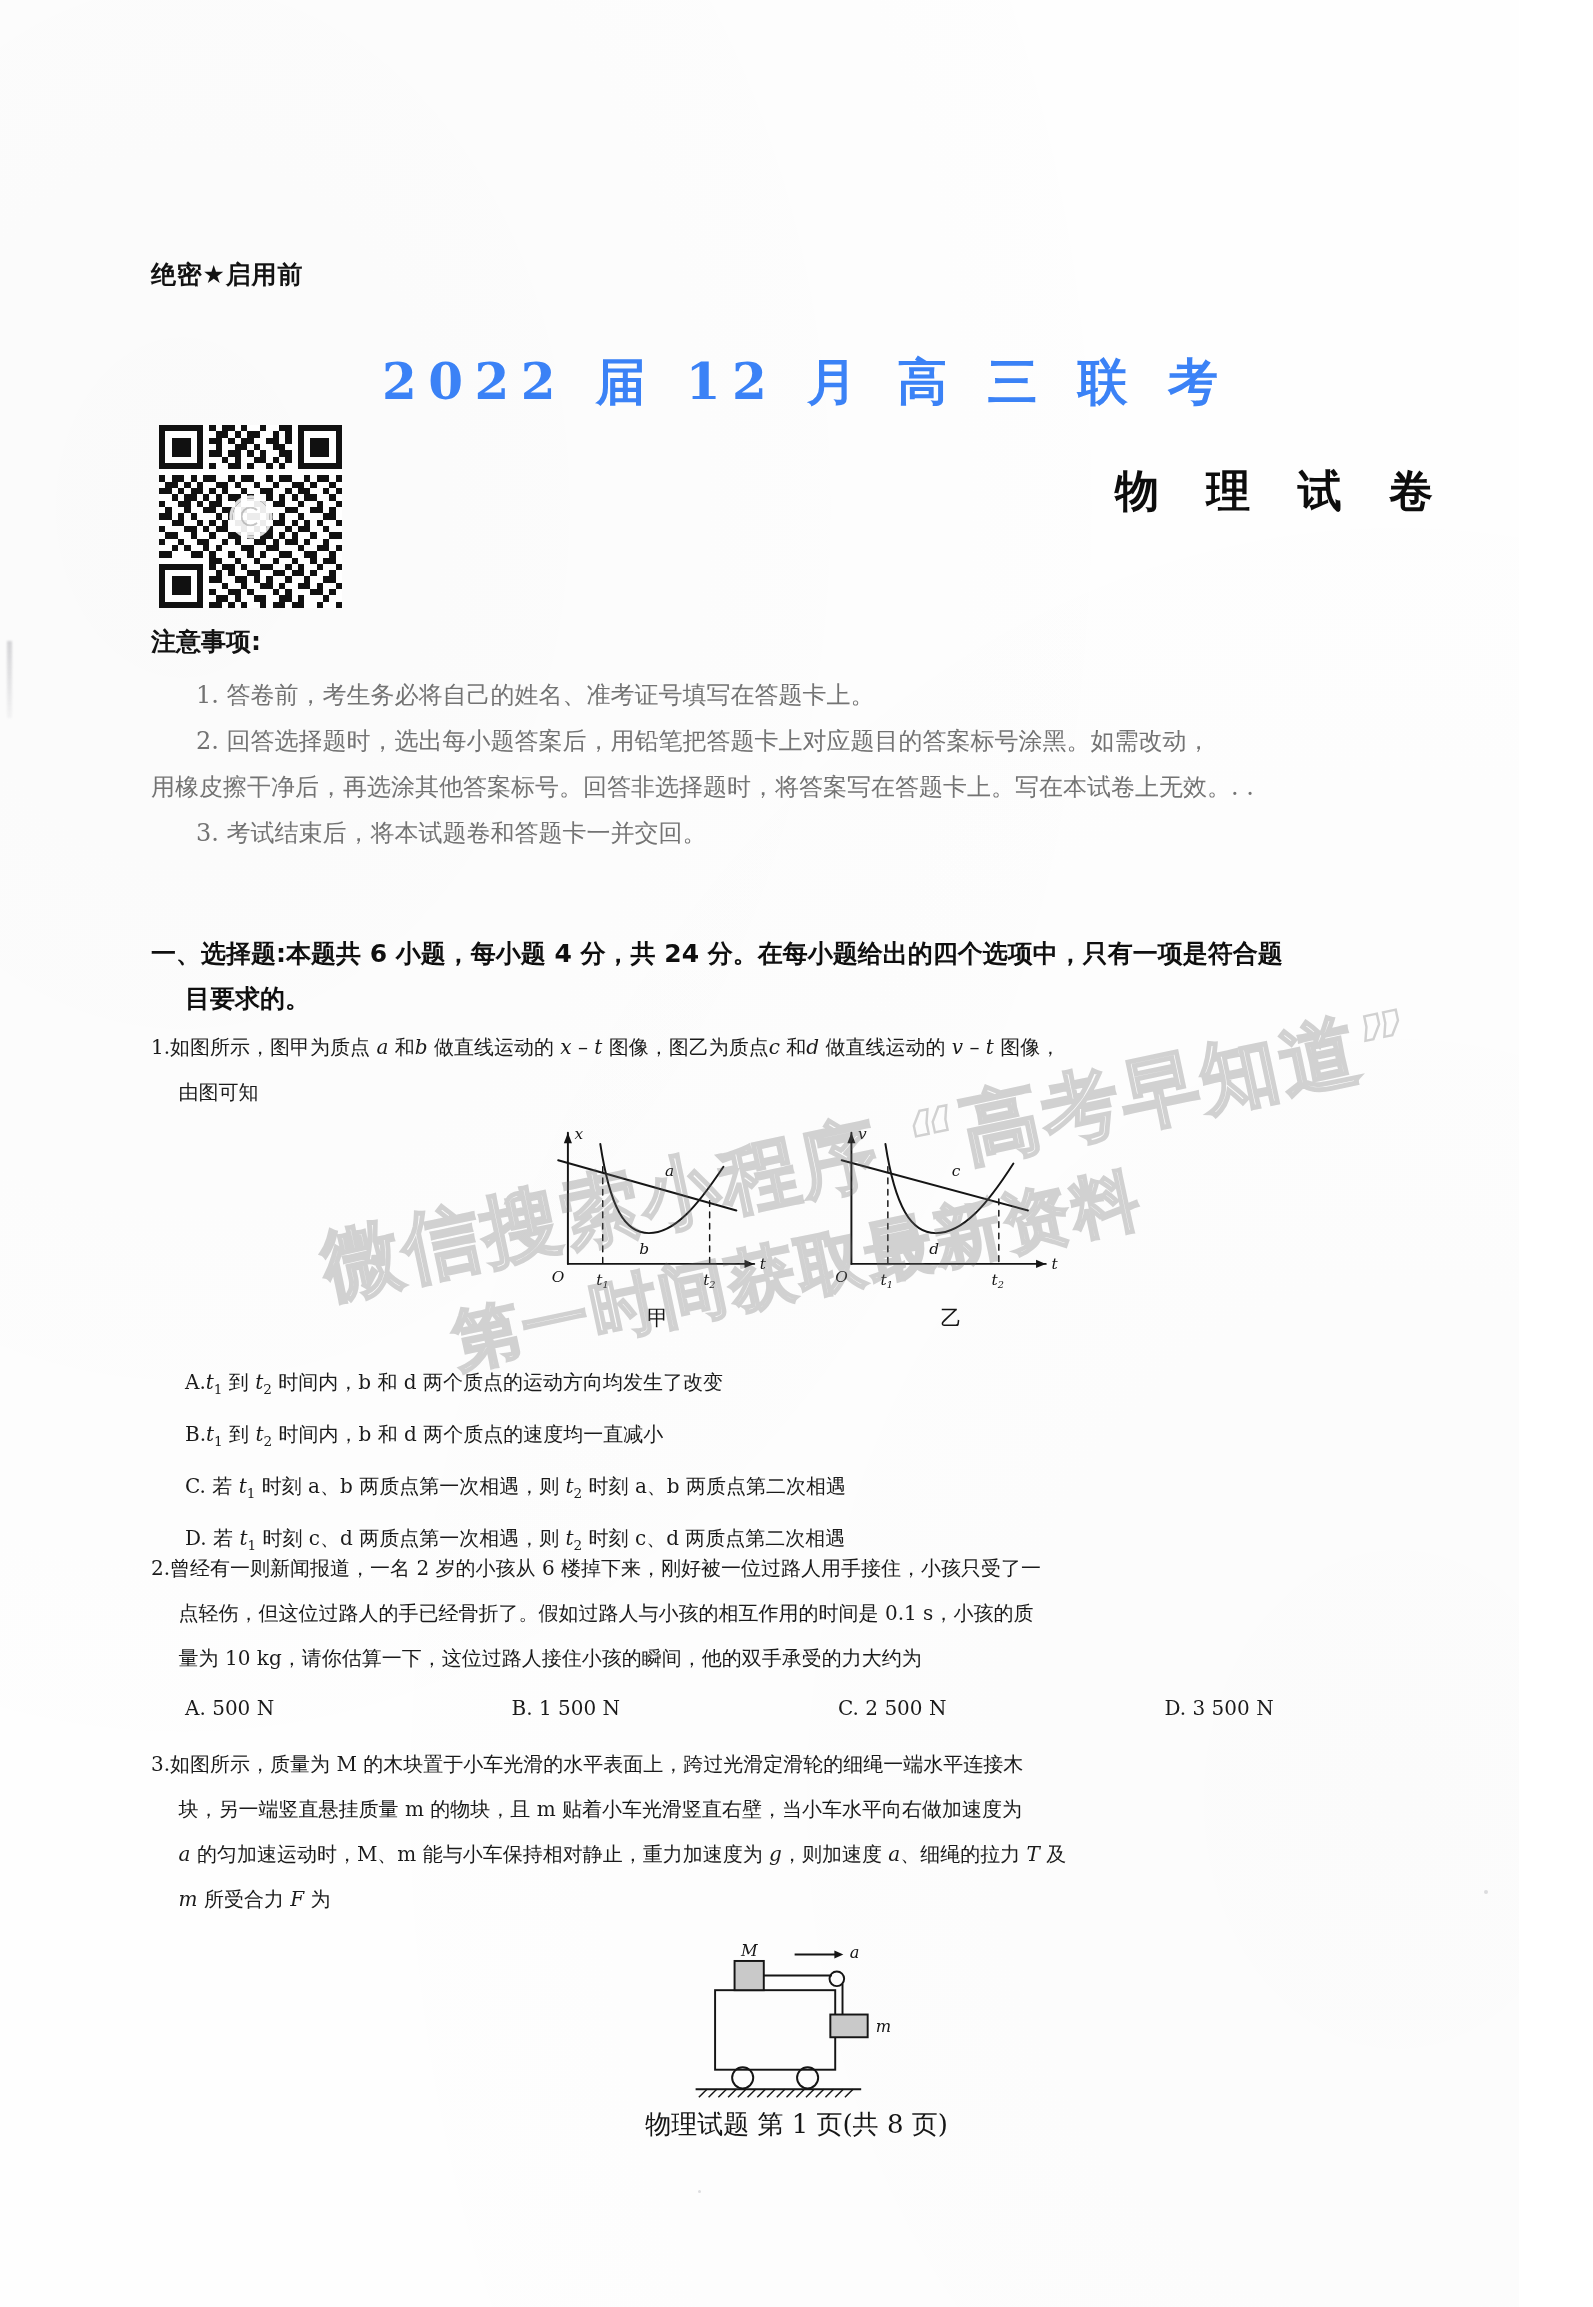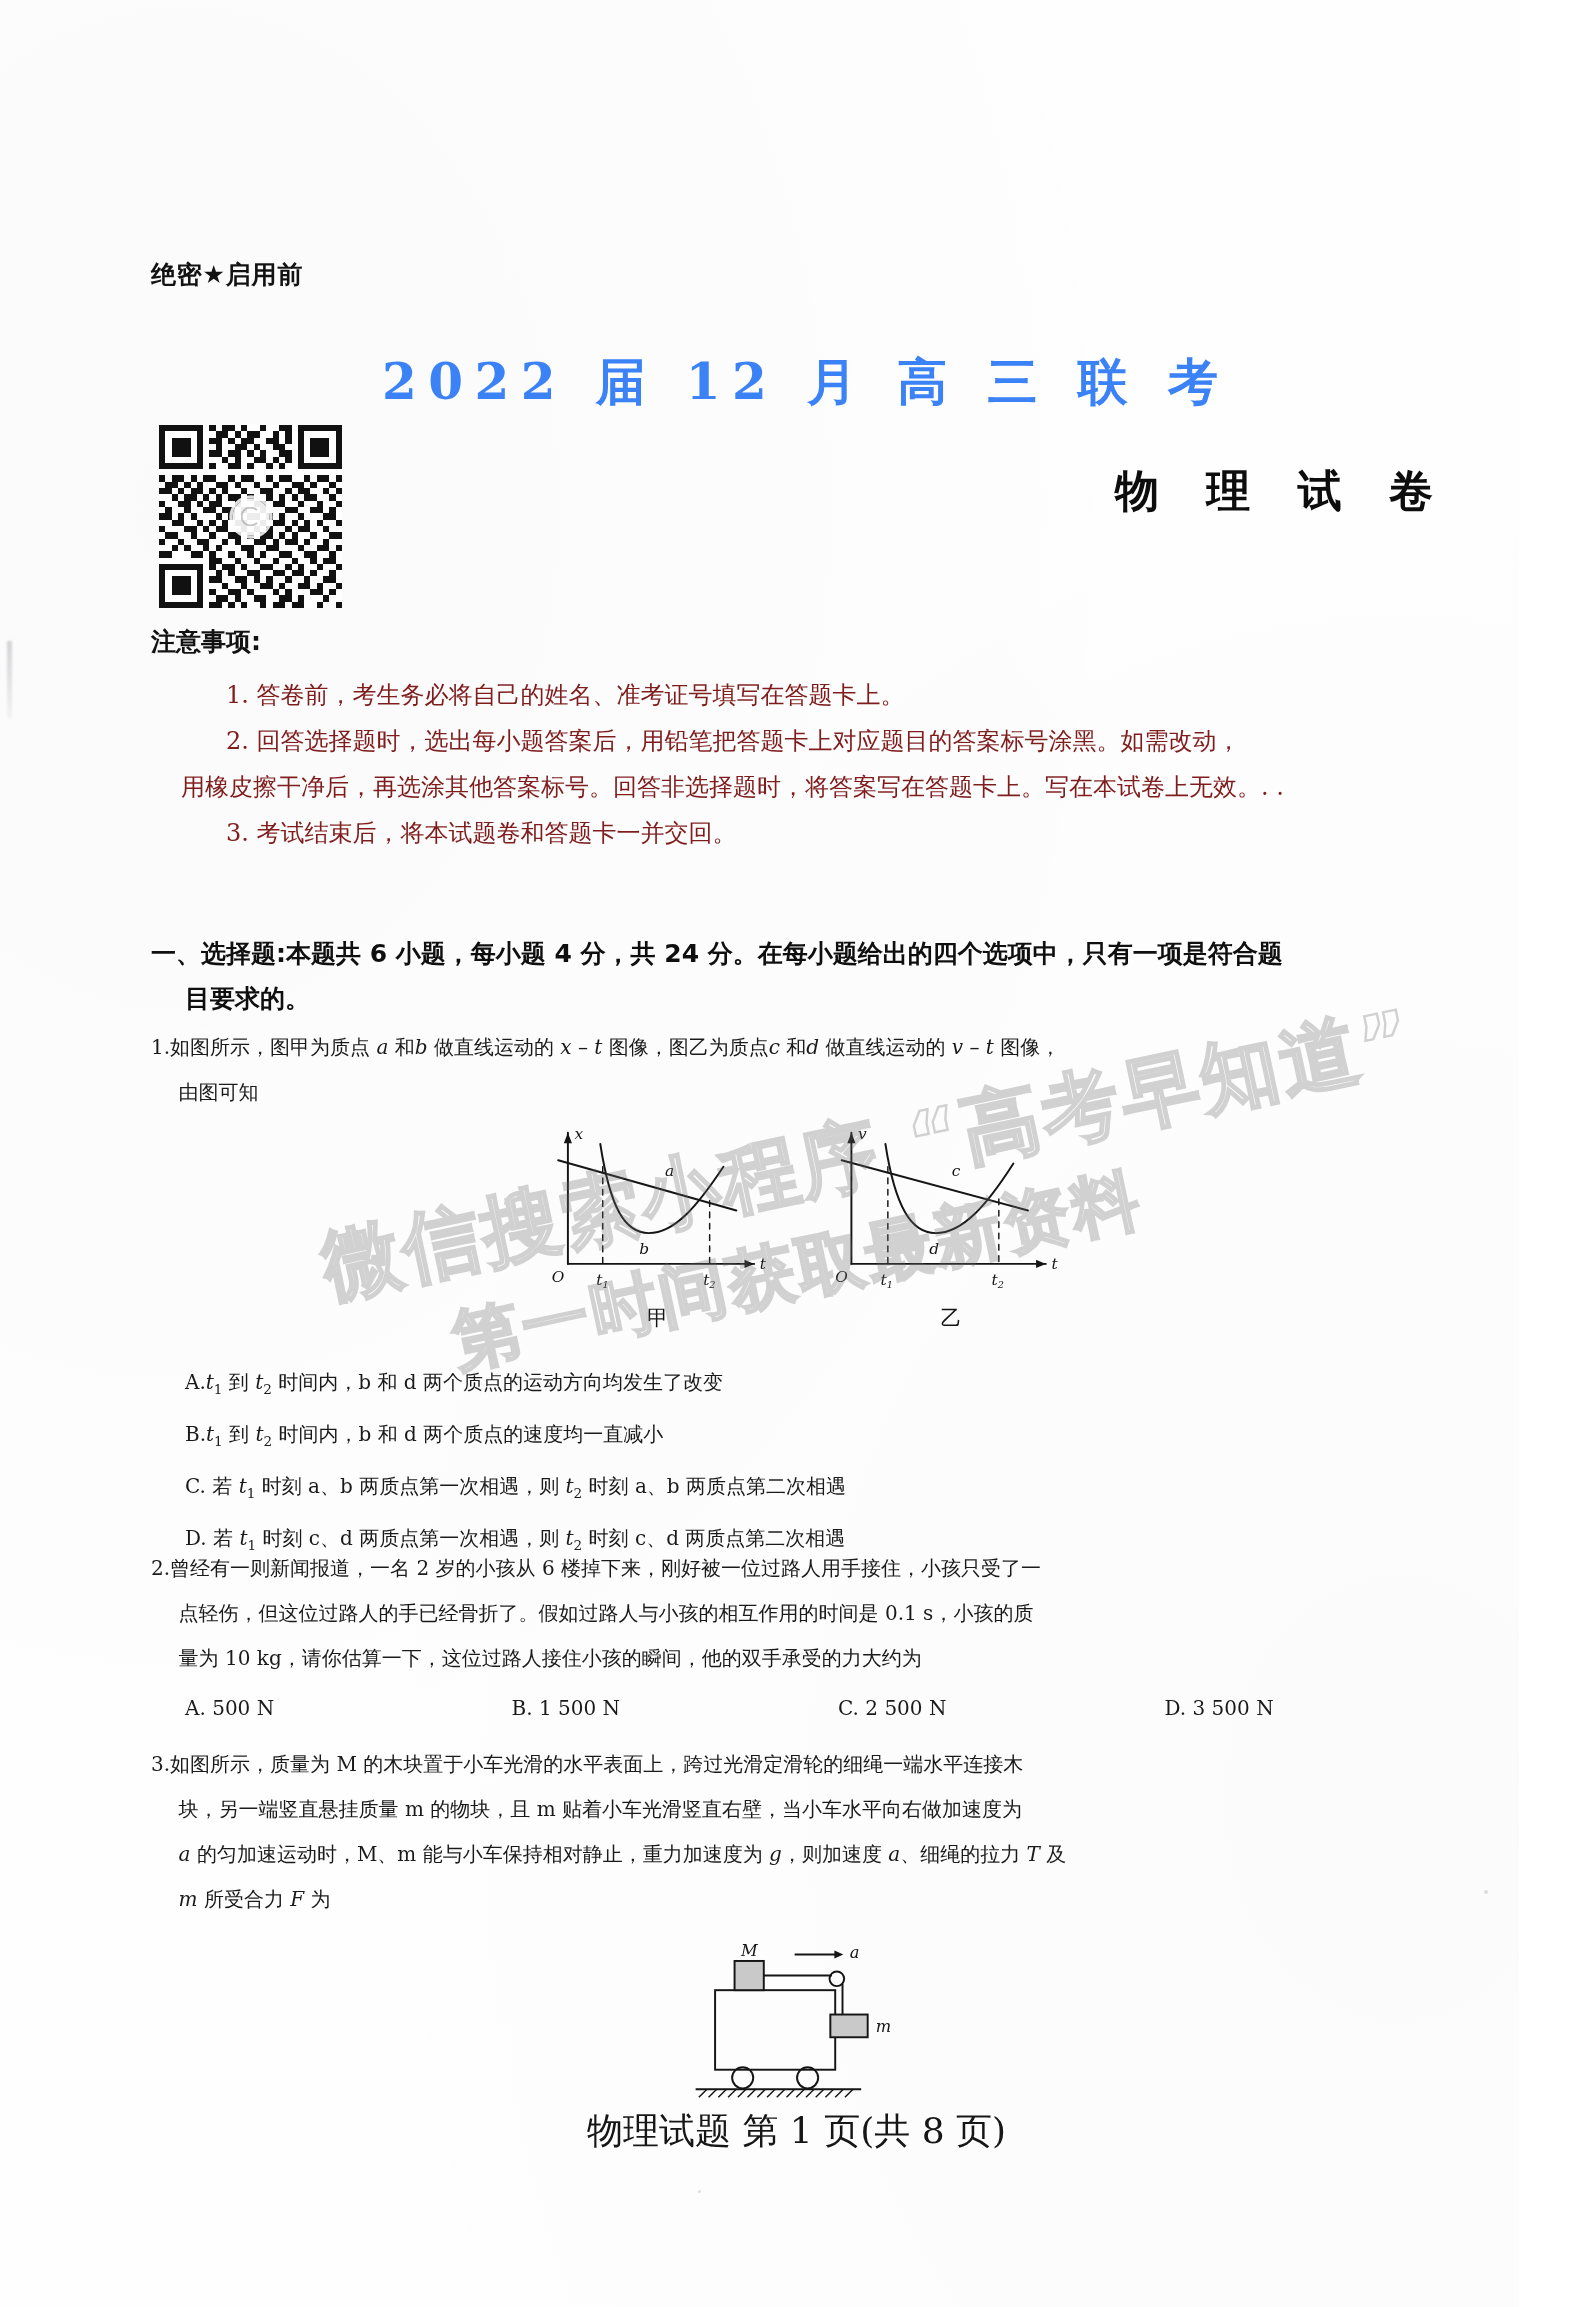--- a/index.html
+++ b/index.html
@@ -128,22 +128,21 @@
     font-size: 25px;
     color: #121212;
   }
   .notes {
     position: absolute;
     left: 151px;
     top: 672px;
     width: 1306px;
     font-size: 24px;
     line-height: 46px;
-    color: #7f1d1d;
-    margin-left: 30px;
+    color: #737373;
   }
   .note-item { text-indent: 45px; }
   .note-item.cont { text-indent: 0; }
 
   .section-head {
     position: absolute;
     left: 151px;
     top: 931px;
     width: 1306px;
     font-family: "DejaVu Sans", "Liberation Sans", sans-serif;
@@ -225,21 +224,21 @@
     width: 349px;
     height: 195px;
   }
 
   .footer {
     position: absolute;
     left: 0;
     top: 2107px;
     width: 1593px;
     text-align: center;
-    font-size: 36px;
+    font-size: 26px;
     color: #161616;
   }
 </style>
 </head>
 <body>
 
 <div id="page">
 
   <div class="scan-tint"></div>
   <div class="edge-artifact"></div>

